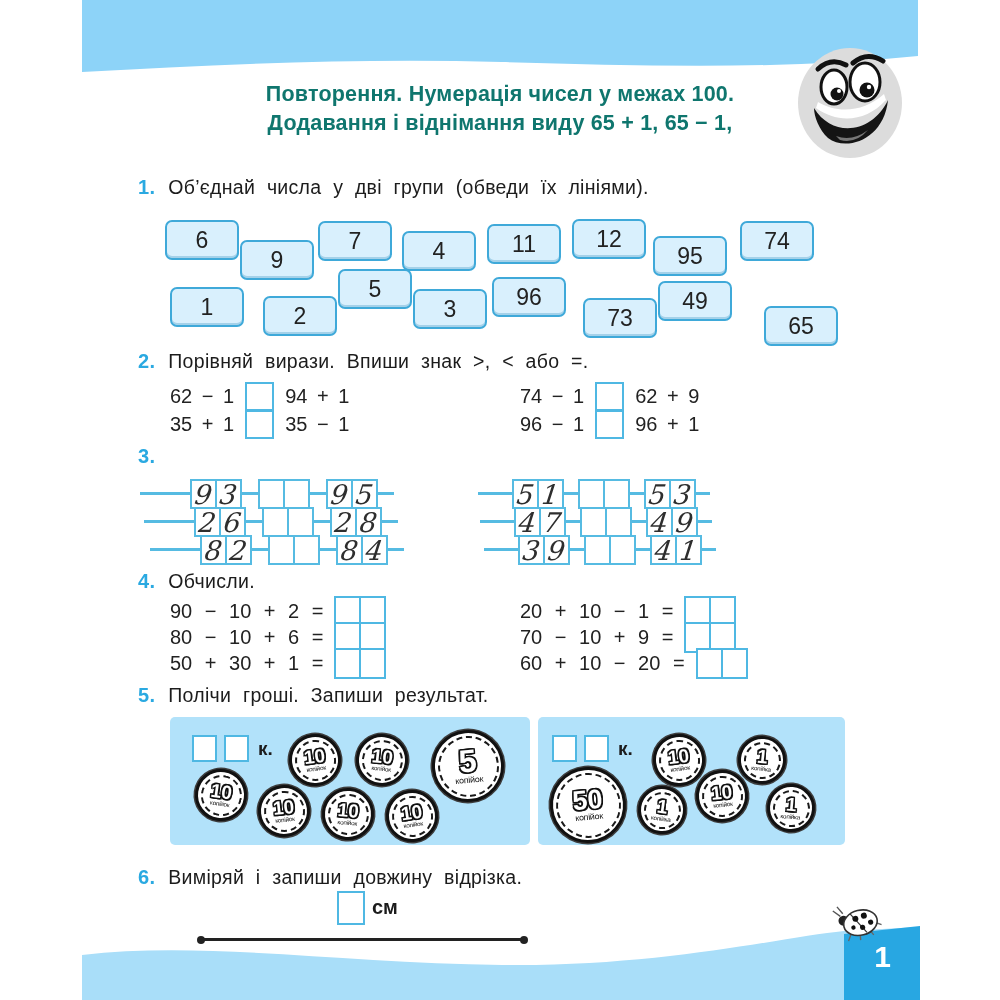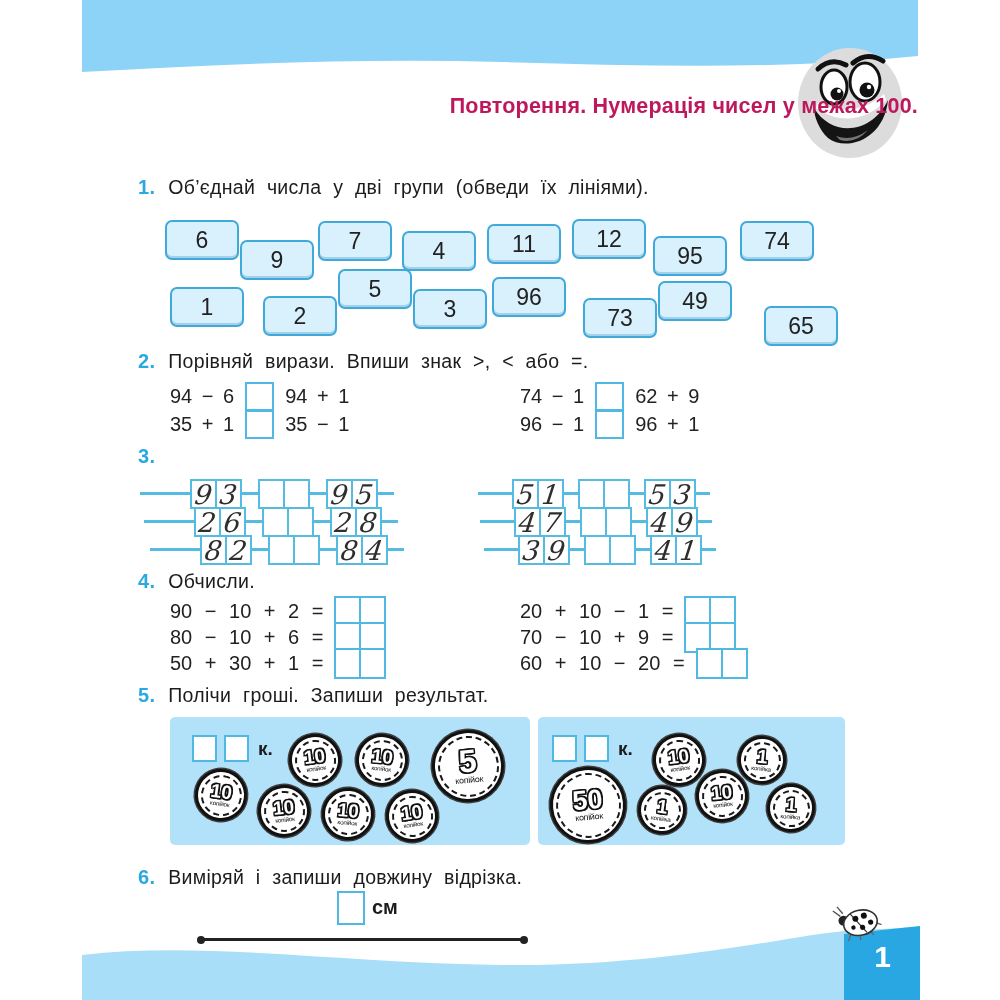--- a/index.html
+++ b/index.html
@@ -1,21 +1,21 @@
 <!DOCTYPE html>
 <html><head>
 <meta charset="utf-8">
 <style>
   html,body{margin:0;padding:0;}
   body{width:1000px;height:1000px;position:relative;background:#fff;overflow:hidden;
        font-family:"Liberation Sans",sans-serif;color:#1d1d1d;}
   
   #top-band{position:absolute;left:82px;top:0;width:836px;height:80px;}
-  #title{position:absolute;left:82px;top:92px;width:836px;text-align:right;
-         font-weight:bold;font-size:21.5px;line-height:29px;color:#be185d;letter-spacing:.2px;}
+  #title{position:absolute;left:82px;top:80px;width:836px;text-align:center;
+         font-weight:bold;font-size:21.5px;line-height:29px;color:#0f766e;letter-spacing:.2px;}
   #smiley{position:absolute;left:798px;top:48px;width:104px;height:110px;border-radius:50%;
           background:#dcdcdc;}
   
   .ex-head{position:absolute;display:flex;gap:13px;font-size:19.5px;letter-spacing:.3px;word-spacing:6px;color:#1c1c1c;}
   .ex-num{color:#2aa9e1;font-weight:bold;font-size:20px;}
   
   .num-box{position:absolute;width:70px;height:36px;background:#d9f0fd;border:2px solid #3fa9d9;
            border-radius:7px;display:flex;align-items:center;justify-content:center;
            font-size:23px;color:#222;box-shadow:inset 0 -2px 0 rgba(42,140,190,.30);}
   
@@ -79,20 +79,21 @@
     <circle cx="69" cy="42" r="7.5" fill="#111"></circle>
       <circle cx="71" cy="39" r="2.2" fill="#fff"></circle>
     <path d="M16,60 C34,90 74,86 90,52 C86,92 48,104 30,90 C21,82 16,68 16,60 Z" fill="#141414"></path>
     <path d="M18,60 C40,76 68,74 88,52 L86,46 C66,64 40,66 20,54 Z" fill="#fff"></path>
     <path d="M38,88 Q54,94 70,82 Q58,96 42,92 Z" fill="#777"></path>
   </svg>
 </div>
 
 <div id="title">
   <div>Повторення. Нумерація чисел у межах 100.</div>
+  <div>Додавання і віднімання виду 65 + 1, 65 − 1,</div>
 </div>
 
 <div class="ex-head" style="left:138px;top:176px;">
   <span class="ex-num">1.</span>
   <span>Об’єднай числа у дві групи (обведи їх лініями).</span>
 </div>
 <div id="ex1-boxes">
     <div class="num-box" style="left: 165px; top: 220px;">6</div>
     <div class="num-box" style="left: 240px; top: 240px;">9</div>
     <div class="num-box" style="left: 318px; top: 221px;">7</div>
@@ -110,21 +111,21 @@
     <div class="num-box" style="left: 658px; top: 281px;">49</div>
     <div class="num-box" style="left: 764px; top: 306px;">65</div>
   </div>
 
 <div class="ex-head" style="left:138px;top:350px;">
   <span class="ex-num">2.</span>
   <span>Порівняй вирази. Впиши знак &gt;, &lt; або =.</span>
 </div>
 <div id="ex2-rows">
     <div class="cmp-row" style="left: 170px; top: 382px;">
-      <span>94 − 6</span>
+      <span>62 − 1</span>
       <span class="cmp-box"></span>
       <span>94 + 1</span>
     </div>
     <div class="cmp-row" style="left: 520px; top: 382px;">
       <span>74 − 1</span>
       <span class="cmp-box"></span>
       <span>62 + 9</span>
     </div>
     <div class="cmp-row" style="left: 170px; top: 410px;">
       <span>35 + 1</span>

